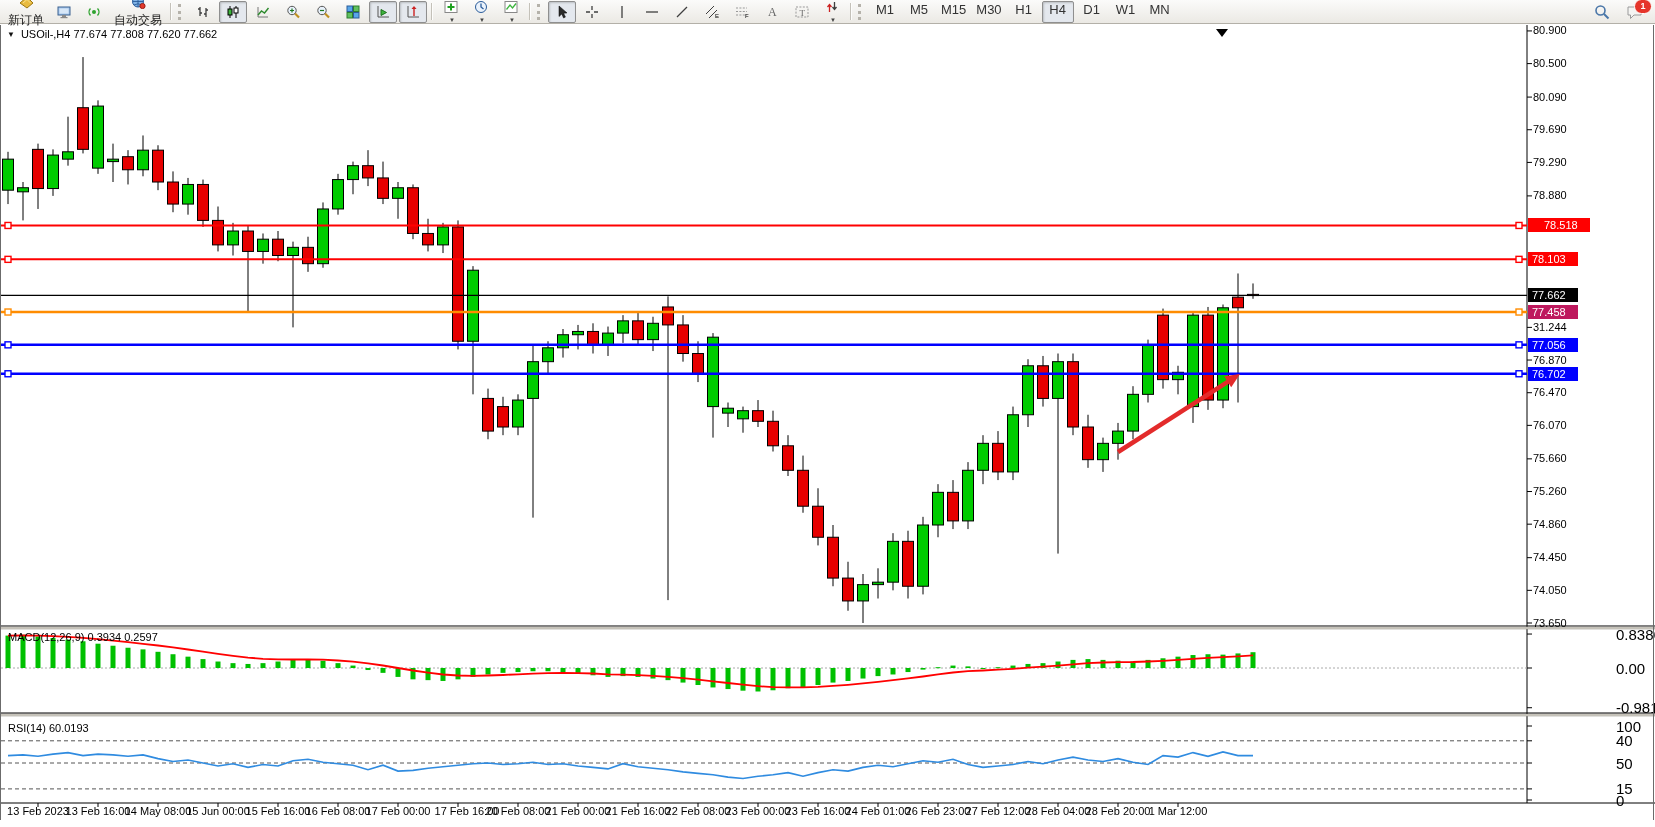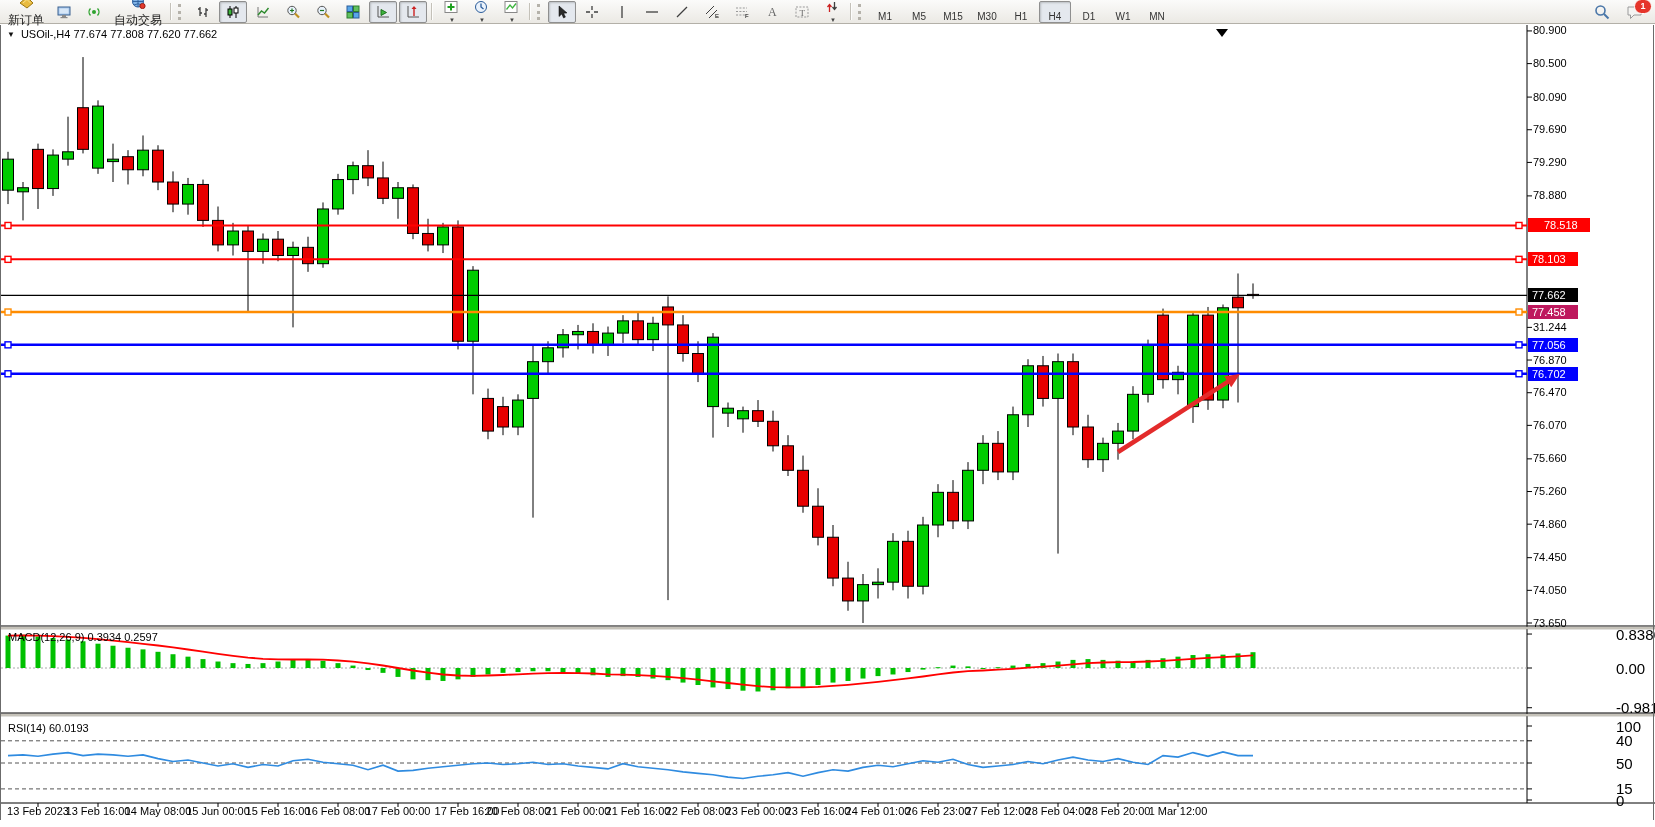--- a/index.html
+++ b/index.html
@@ -5,21 +5,21 @@
   html,body{margin:0;padding:0;}
   body{width:1655px;height:827px;position:relative;background:#fff;
        font-family:"Liberation Sans",sans-serif;overflow:hidden;-webkit-user-select:none;user-select:none;}
   #toolbar{position:absolute;left:0;top:0;width:1655px;height:24px;
            background:linear-gradient(#fbfbfa,#ebe9e4);border-bottom:1px solid #b3b0a8;
            display:flex;align-items:center;padding-left:3px;box-sizing:border-box;z-index:30;}
   .tbtn{height:20px;min-width:20px;display:flex;align-items:center;justify-content:center;
         border:1px solid transparent;border-radius:2px;margin:0 1px;font-size:12px;color:#222;
         gap:3px;padding:0 3px;cursor:default;white-space:nowrap;flex-direction:column;}
   .tbtn.active{background:#e4e8ee;border:1px solid #8f8f8f;box-shadow:inset 1px 1px 2px rgba(0,0,0,.18);}
-  .tf{min-width:24px;text-align:center;font-size:10px;color:#333;justify-content:flex-end;}
+  .tf{min-width:24px;text-align:center;font-size:13px;color:#333;justify-content:flex-start;}
   .sep{width:1px;height:17px;background:#c4c1b9;border-right:1px solid #fdfdfc;margin:0 3px;}
   .grip{width:3px;height:16px;border-left:3px dotted #b5b2aa;margin:0 4px 0 3px;}
   .icn{display:inline-flex;align-items:center;}
   .icn svg{display:block;}
   .dd{font-size:6px;color:#444;margin-left:2px;}
   #tb-right{position:absolute;right:10px;top:1px;height:22px;display:flex;align-items:center;gap:10px;z-index:31;}
   .rbtn{position:relative;width:22px;height:22px;display:flex;align-items:center;justify-content:center;}
   .nbadge{position:absolute;top:-2px;right:-7px;background:#e5352b;color:#fff;border-radius:8px;
           font-size:9px;min-width:10px;height:13px;line-height:13px;text-align:center;padding:0 3px;
           border:1px solid #fff;font-weight:bold;}

